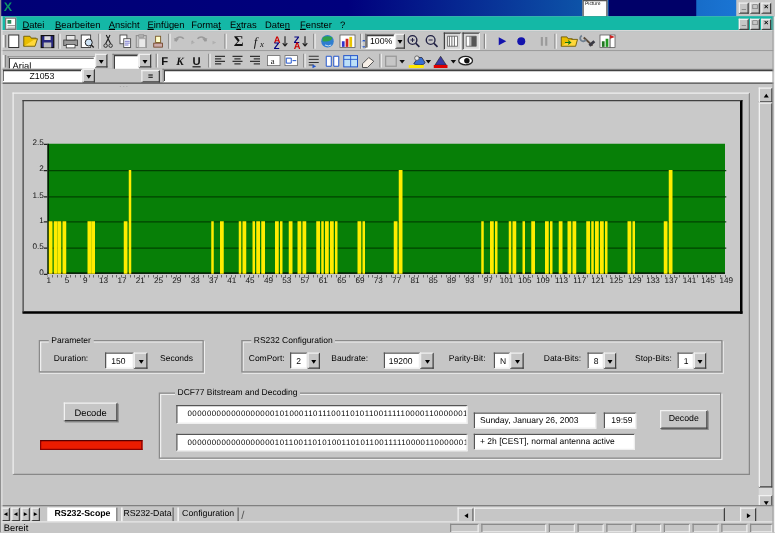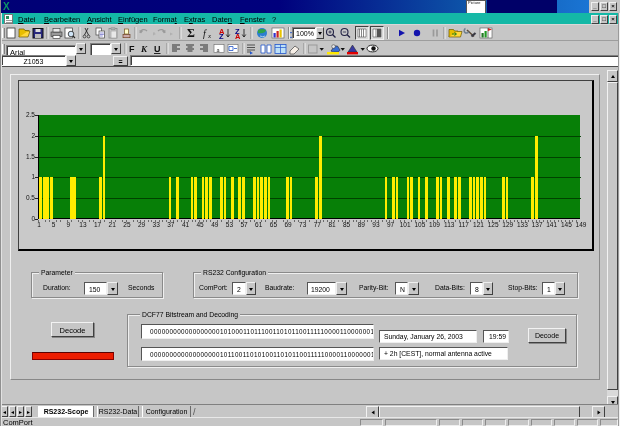--- a/index.html
+++ b/index.html
@@ -448,21 +448,21 @@
   <div class="tab" style="left:97px;width:42px">RS232-Data</div>
   <div class="tab" style="left:142px;width:49px">Configuration</div>
   <div style="position:absolute;left:193px;top:2px;width:6px;height:10px;font-size:9px;color:#555">/</div>
 
   <div class="sbtn" style="left:366px;top:1px;width:13px;height:12px"><span class="arr" style="transform:rotate(90deg);margin-top:3px"></span></div>
   <div class="sbtn" style="left:379px;top:1px;width:201px;height:12px;border-color:#f2f2f2 #404040 #404040 #f2f2f2"></div>
   <div class="sbtn" style="left:592px;top:1px;width:13px;height:12px"><span class="arr" style="transform:rotate(-90deg);margin-top:3px"></span></div>
 </div>
 
 <div class="abs" id="status">
-  <div style="position:absolute;left:3px;top:0;font-size:7.5px">ComPort</div>
+  <div style="position:absolute;left:3px;top:0;font-size:7.5px">Bereit</div>
   <div class="pane" style="left:360px;width:23px"></div>
   <div class="pane" style="left:385px;width:52px"></div>
   <div class="pane" style="left:439px;width:21px"></div>
   <div class="pane" style="left:462px;width:21px"></div>
   <div class="pane" style="left:485px;width:21px"></div>
   <div class="pane" style="left:508px;width:21px"></div>
   <div class="pane" style="left:531px;width:21px"></div>
   <div class="pane" style="left:554px;width:21px"></div>
   <div class="pane" style="left:577px;width:21px"></div>
   <div class="pane" style="left:600px;width:18px"></div>

